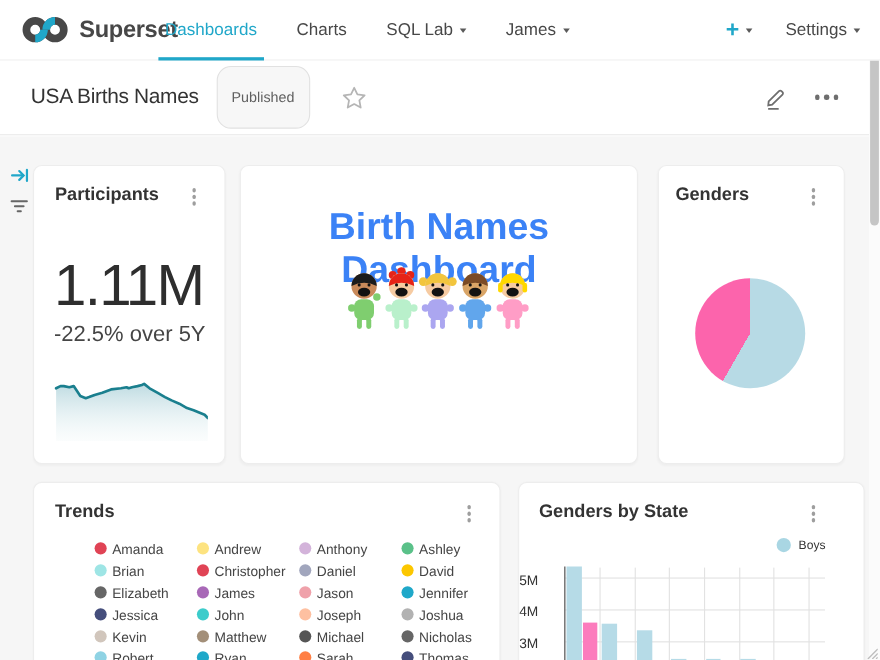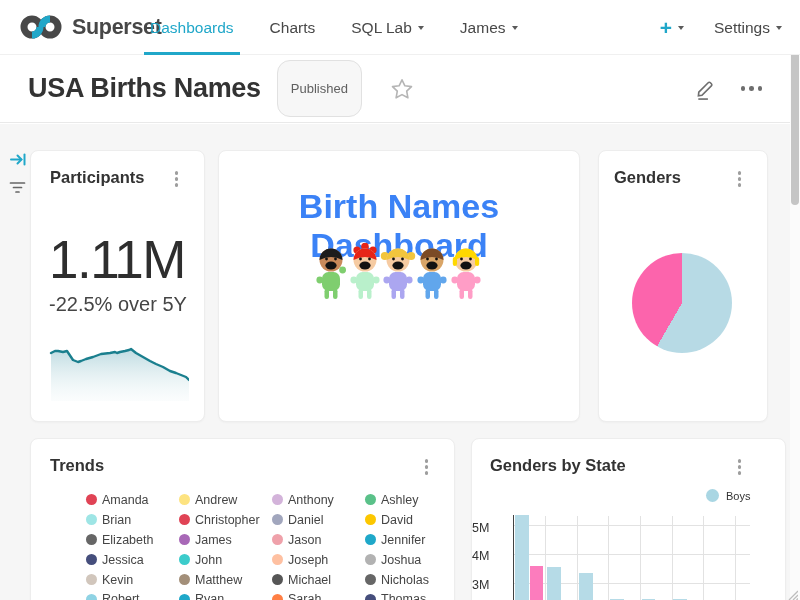--- a/index.html
+++ b/index.html
@@ -18,21 +18,21 @@
   .caret { width:0; height:0; border-left:3.5px solid transparent; border-right:3.5px solid transparent;
     border-top:4.5px solid #5a5a5a; margin-left:6px; display:inline-block; }
   .nav-right { position:absolute; right:18px; top:0; height:55px; display:flex; gap:30px; align-items:center; }
   .plus-btn { display:flex; align-items:center; cursor:pointer; }
   .plus-glyph { color:#20a7c9; font-size:21px; font-weight:700; line-height:1; }
   .settings-btn { display:flex; align-items:center; font-size:15.5px; color:#484848; cursor:pointer; }
 
   
   .dash-header { position:absolute; left:0; top:55px; width:790px; height:68px; background:#fff;
     border-bottom:1px solid #e9e9e9; display:flex; align-items:center; padding-left:28px; z-index:4; }
-  .dash-title { font-size:27px; font-weight:700; color:#333; letter-spacing:-0.3px; }
+  .dash-title { font-size:19px; font-weight:400; color:#333; letter-spacing:-0.3px; }
   .badge { margin-left:16px; background:#f7f7f7; border:1px solid #e1e1e1; color:#606060;
     font-size:13px; padding:20px 13px; border-radius:13px; }
   .star { margin-left:28px; cursor:pointer; display:flex; }
   .header-right { position:absolute; right:28px; display:flex; align-items:center; gap:24px; }
   .dots-h { display:flex; gap:4px; cursor:pointer; }
   .dots-h span { width:4.5px; height:4.5px; border-radius:50%; background:#6e6e6e; }
 
   
   .content { position:absolute; left:0; top:124px; width:800px; height:476px; background:#f6f6f6; }
   .rail-icon { position:absolute; cursor:pointer; }
@@ -52,21 +52,21 @@
   .md-heading { position:absolute; left:0; top:36px; width:100%; text-align:center;
     font-size:34px; font-weight:700; color:#3b82f6; }
   .kids { position:absolute; left:50%; transform:translateX(-50%); top:92px; }
 
   .card-genders { left:598px; top:150px; width:170px; height:272px; }
   .pie { position:absolute; left:33px; top:102px; width:100px; height:100px; border-radius:50%; }
 
   .card-trends { left:30px; top:438px; width:425px; height:220px; }
   .trends-legend { position:absolute; left:55px; top:51px; display:grid;
     grid-template-columns:93px 93px 93px 93px; grid-auto-rows:19.9px; align-items:center; }
-  .tl-item { display:flex; align-items:center; gap:5px; cursor:pointer; }
+  .tl-item { display:flex; gap:5px; cursor:pointer; }
   .tl-dot { width:11px; height:11px; border-radius:50%; flex:0 0 auto; }
   .tl-label { font-size:12.5px; color:#454545; white-space:nowrap; }
 
   .card-state { left:471px; top:438px; width:315px; height:220px; }
   .state-legend { position:absolute; left:234px; top:50px; display:flex; align-items:center; gap:7px; cursor:pointer; }
   .state-legend .dot { width:13px; height:13px; border-radius:50%; }
   .state-legend .lbl { font-size:11px; color:#333; }
   .state-plot { position:absolute; left:0; top:0; width:315px; height:220px; }
   .axis-y { position:absolute; left:41px; top:76px; width:1px; height:144px; background:#424242; }
   .hgrid { position:absolute; left:42px; width:236px; height:1px; background:#e2e2e2; }

